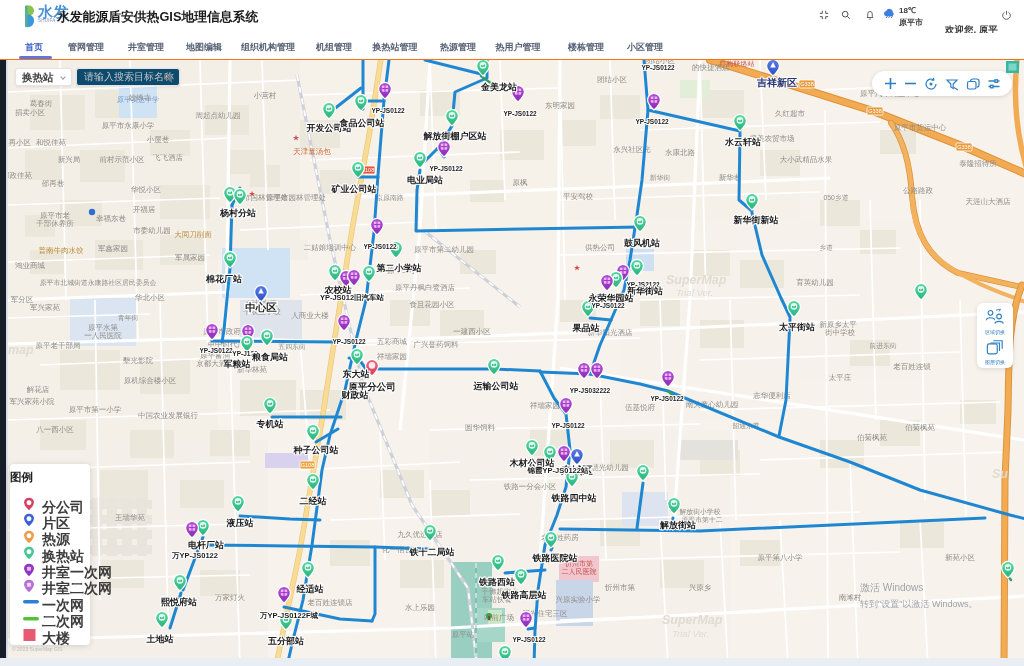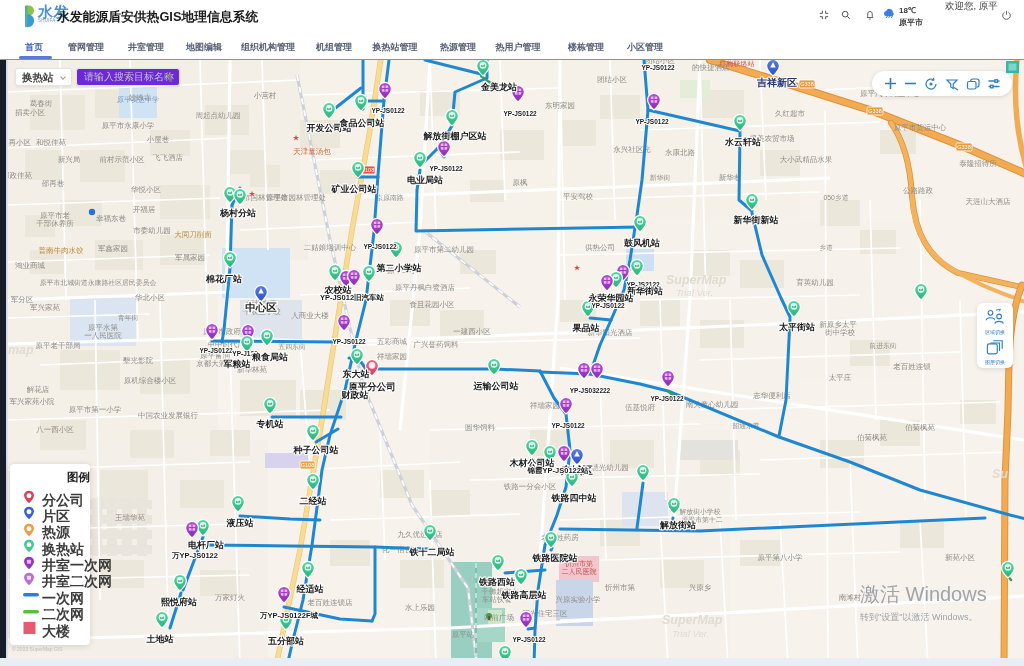--- a/index.html
+++ b/index.html
@@ -8,51 +8,51 @@
 #app{position:relative;width:1024px;height:666px}
 
 #hdr{position:absolute;left:0;top:0;width:1024px;height:33px;background:#fff;z-index:30}
 #logo{position:absolute;left:24px;top:4px;width:11px;height:25px}
 #lgt{position:absolute;left:38px;top:7px;line-height:9px}
 #lgt .t1{color:#4a8fd3;font-weight:bold;font-size:15px;letter-spacing:.5px}
 #lgt .t2{color:#7c95c5;font-size:4.5px;letter-spacing:.2px}
 #ttl{position:absolute;left:57px;top:9px;font-size:12.8px;font-weight:bold;color:#1b1b1b;letter-spacing:0}
 .hic{position:absolute;top:9px;color:#555}
 #weath{position:absolute;left:899px;top:5px;font-size:8px;font-weight:bold;color:#3a3a3a;line-height:11.5px}
-#welc{position:absolute;left:945px;top:0;font-size:9.5px;font-weight:normal;color:#3a3a3a}
+#welc{position:absolute;left:945px;top:24px;font-size:9.5px;font-weight:bold;color:#3a3a3a}
 
 #nav{position:absolute;left:0;top:33px;width:1024px;height:27px;background:#fff;border-bottom:1px solid #f97316;z-index:30}
 #nav .it{position:absolute;top:8px;font-size:9px;font-weight:bold;color:#566074;white-space:nowrap;transform:translateX(-50%)}
 #nav .it.act{color:#4162c8}
 #uline{position:absolute;left:19px;top:23px;width:33px;height:3px;background:#5b79d8;border-radius:2px}
 
 #maparea{position:absolute;left:0;top:60px;width:1024px;height:606px;background:#f6f2eb;overflow:hidden}
 #sliver{position:absolute;left:0;top:0;width:6px;height:606px;background:#181d2a}
 #sliver2{position:absolute;left:6px;top:0;width:3px;height:606px;background:linear-gradient(90deg,#cfd4de,#eef0f4)}
 #mapsvg{position:absolute;left:8px;top:0;width:1016px;height:606px}
 
 #selbox{position:absolute;left:15px;top:8px;width:57px;height:18px;background:#fff;border:1px solid #e4e4e4;border-radius:3px;box-shadow:0 1px 3px rgba(0,0,0,.08);font-size:10.5px;font-weight:bold;color:#444;line-height:16px;padding-left:6px;z-index:20}
 #selbox .chev{position:absolute;right:6px;top:6px;width:4px;height:4px;border-right:1px solid #999;border-bottom:1px solid #999;transform:rotate(45deg)}
-#inpbox{position:absolute;left:76px;top:8px;width:104px;height:18px;background:#6d28d9;border:1px solid #e4e4e4;border-radius:3px;box-shadow:0 1px 3px rgba(0,0,0,.08);font-size:10px;color:#c3c3c3;line-height:16px;padding-left:7px;z-index:20}
+#inpbox{position:absolute;left:76px;top:8px;width:104px;height:18px;background:#0c4a6e;border:1px solid #e4e4e4;border-radius:3px;box-shadow:0 1px 3px rgba(0,0,0,.08);font-size:10px;color:#c3c3c3;line-height:16px;padding-left:7px;z-index:20}
 
 #ztool{position:absolute;left:872px;top:11px;width:140px;height:25px;background:#fff;border-radius:13px;box-shadow:0 1px 4px rgba(0,0,0,.15);z-index:20;display:flex;align-items:center;justify-content:space-around;padding:0 8px}
 
 #rpan{position:absolute;left:977px;top:243px;width:36px;height:65px;background:#fff;border-radius:6px;box-shadow:0 1px 5px rgba(0,0,0,.12);z-index:20;text-align:center}
 #rpan .lb{font-size:5px;color:#2e7fc1;line-height:5px}
 
 #legend{position:absolute;left:10px;top:404px;width:80px;height:181px;background:#fff;border-radius:4px;box-shadow:0 1px 6px rgba(0,0,0,.15);z-index:20;padding:6px 0 0 0}
-#legend .ti{text-align:right;font-size:11.5px;font-weight:bold;color:#222;margin-bottom:4px}
+#legend .ti{text-align:left;font-size:11.5px;font-weight:bold;color:#222;margin-bottom:11px}
 #legend .row{position:relative;height:16.4px}
 #legend .row svg{position:absolute;left:13px;top:1px}
 #legend .row span{position:absolute;left:32px;top:2.5px;font-size:14px;font-weight:bold;color:#3d3d3d;white-space:nowrap}
 
 #foot{position:absolute;left:0px;top:598px;width:1024px;height:8px;background:#e9edf4;z-index:15}
 
 #actw{position:absolute;left:860px;top:521px;z-index:16;color:#9fa4ab}
-#actw .a1{font-size:20px}
+#actw .a1{font-size:10px}
 #actw .a2{font-size:9px;margin-top:3px}
 </style>
 </head>
 <body>
 <div id="app">
   <div id="hdr">
     <svg id="logo" viewBox="0 0 11 25">
       <path d="M1 2 C6 0.5 10 2.5 10 7 C10 10.5 6.5 12 3.5 11 L1 10 Z" fill="#8bc34a"></path>
       <path d="M1 10 C7 9.5 10.5 13 10 17.5 C9.5 22 5 24.5 1 22.5 Z" fill="#3a9ad9"></path>
       <path d="M1 2 L3.5 1.2 L3.5 22.8 C2.5 23.5 1.5 23.3 1 22.5 Z" fill="#52b098"></path>

